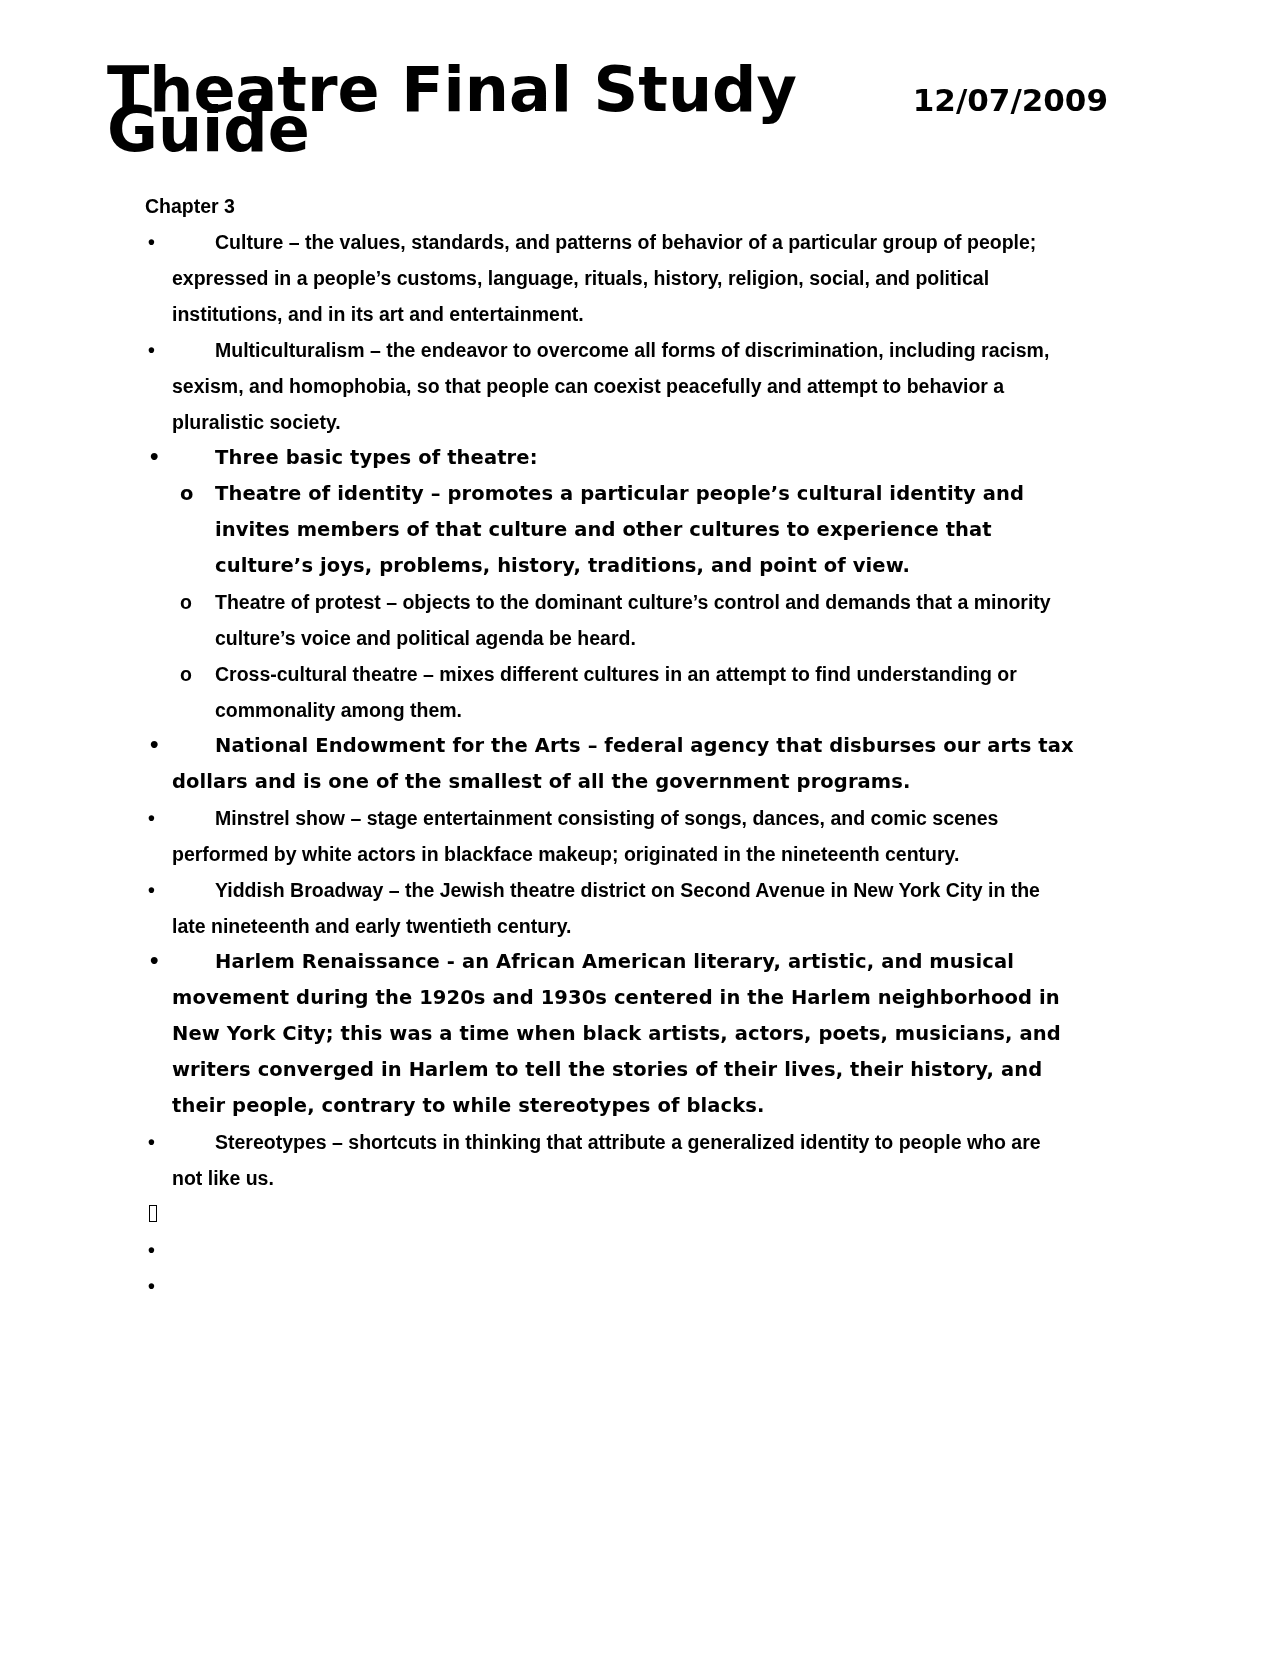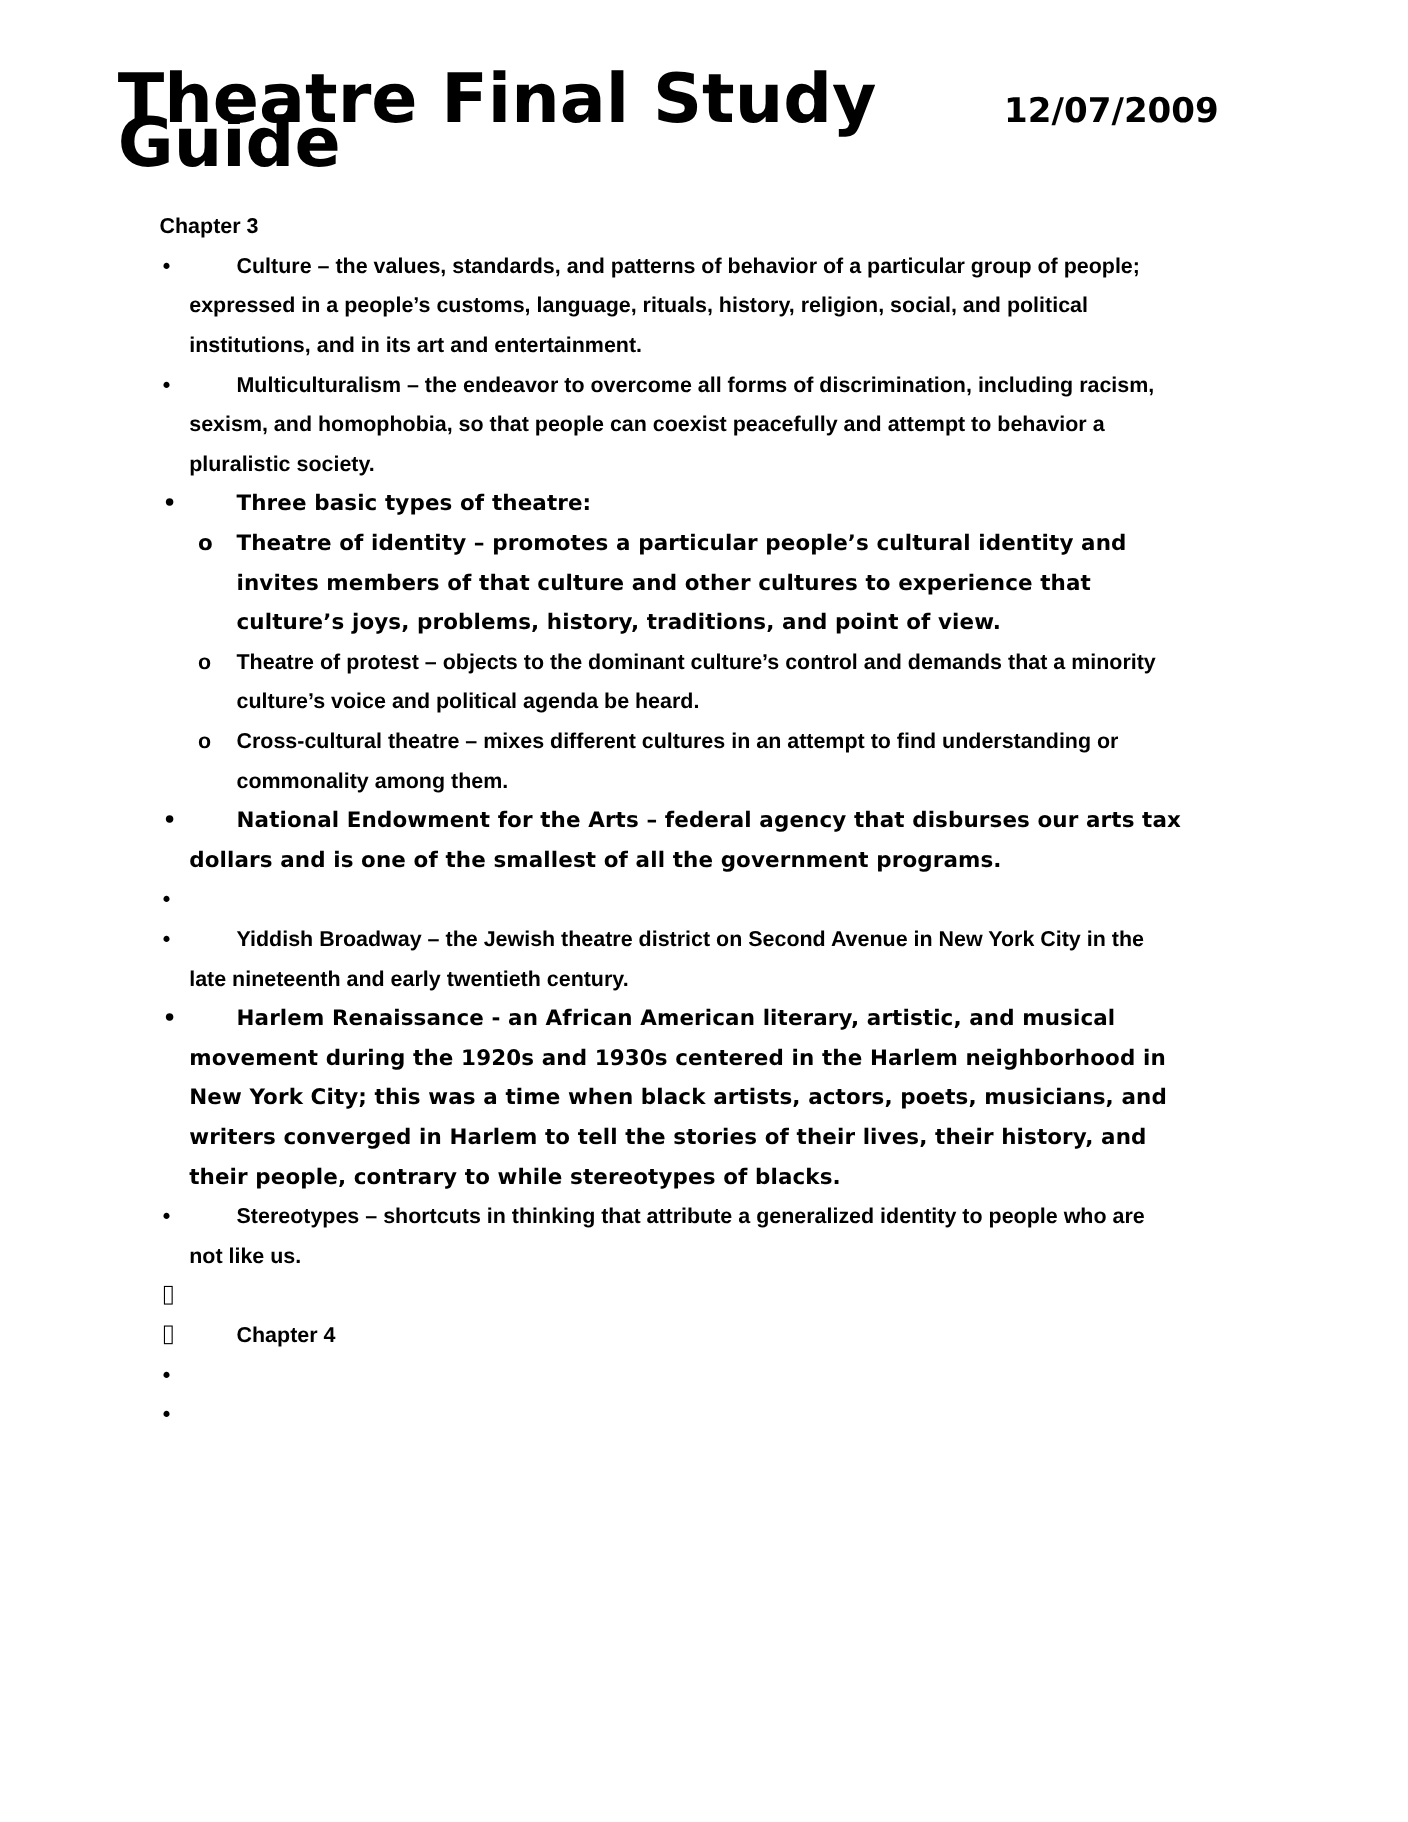--- a/index.html
+++ b/index.html
@@ -93,20 +93,21 @@
       <span class="txt">Cross-cultural theatre – mixes different cultures in an attempt to find understanding or commonality among them.</span>
     </div>
 
     <div class="para bullet wide">
       <span class="marker">•</span>
       <span class="txt">National Endowment for the Arts – federal agency that disburses our arts tax dollars and is one of the smallest of all the government programs.</span>
     </div>
 
     <div class="para bullet">
       <span class="marker">•</span>
+      <span class="txt">Minstrel show – stage entertainment consisting of songs, dances, and comic scenes performed by white actors in blackface makeup; originated in the nineteenth century.</span>
     </div>
 
     <div class="para bullet">
       <span class="marker">•</span>
       <span class="txt">Yiddish Broadway – the Jewish theatre district on Second Avenue in New York City in the late nineteenth and early twentieth century.</span>
     </div>
 
     <div class="para bullet wide">
       <span class="marker">•</span>
       <span class="txt">Harlem Renaissance -  an African American literary, artistic, and musical movement during the 1920s and 1930s centered in the Harlem neighborhood in New York City; this was a time when black artists, actors, poets, musicians, and writers converged in Harlem to tell the stories of their lives, their history, and their people, contrary to while stereotypes of blacks.</span>
@@ -115,24 +116,20 @@
     <div class="para bullet">
       <span class="marker">•</span>
       <span class="txt">Stereotypes – shortcuts in thinking that attribute a generalized identity to people who are not like us.</span>
     </div>
 
     <div class="para boxline">
       <span class="box-marker"></span>
       <span class="txt"></span>
     </div>
 
-    <div class="para boxline">
-      <span class="box-marker"></span>
-      <span class="txt">Chapter 4</span>
-    </div>
 
     <div class="para bullet">
       <span class="marker">•</span>
     </div>
 
     <div class="para bullet">
       <span class="marker">•</span>
     </div>
 
   </main>

